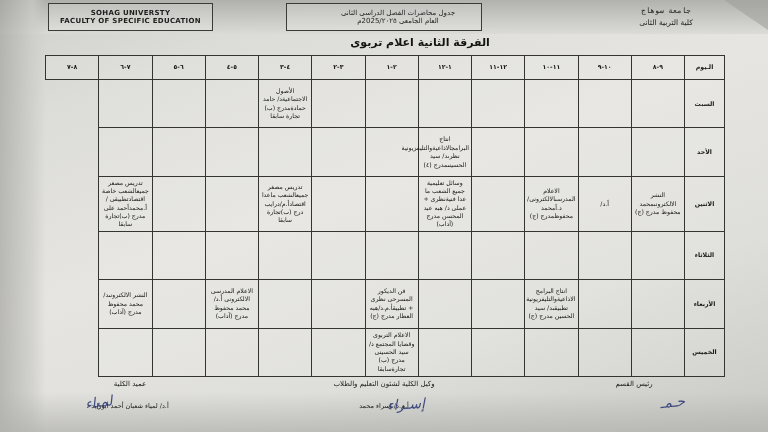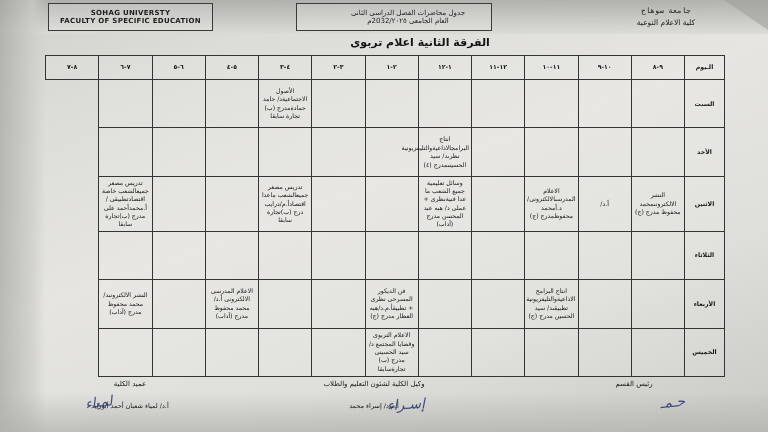--- a/index.html
+++ b/index.html
@@ -66,21 +66,21 @@
     line-height: 1.15;
   }
   .hdr-left {
     left: 0; top: 1px; width: 165px; height: 28px;
     font-weight: bold;
     font-size: 7px;
     letter-spacing: .3px;
     color: #1d1d1c;
   }
   .hdr-center {
-    left: 248px; top: 1px; width: 196px; height: 28px;
+    left: 238px; top: 1px; width: 196px; height: 28px;
     font-size: 7px;
     color: #1d1d1c;
     direction: rtl;
     padding-left: 28px;
   }
   .hdr-right {
     left: 560px; top: 1px; width: 116px; height: 28px;
     border: none;
     background: none;
     font-size: 7.5px;
@@ -148,21 +148,21 @@
   }
   .sig {
     position: absolute;
     text-align: center;
     font-size: 7px;
     color: #171716;
   }
   .sig .role { font-weight: normal; display: block; }
   .sig .name { display: block; margin-top: 14px; font-size: 6.5px; }
   .sig-right { right: 16px; top: 0; width: 150px; }
-  .sig-mid   { right: 256px; top: 0; width: 190px; }
+  .sig-mid   { right: 246px; top: 0; width: 190px; }
   .sig-left  { left: 10px; top: 0; width: 150px; }
 
   
   .scribble {
     position: absolute;
     color: #1b2a6b;
     font-family: "DejaVu Serif", serif;
     font-style: italic;
     font-size: 14px;
     opacity: .8;
@@ -183,25 +183,25 @@
   <div class="shade-bottom"></div>
   <div class="corner-fold"></div>
 
   <div class="hdr">
     <div class="hdr-box hdr-left">
       <span>SOHAG UNIVERSTY</span>
       <span>FACULTY OF SPECIFIC EDUCATION</span>
     </div>
     <div class="hdr-box hdr-center">
       <span>جدول محاضرات الفصل الدراسى الثانى</span>
-      <span>العام الجامعى 2032/٢٠٢٥م</span>
+      <span>العام الجامعى 2025/٢٠٢٥م</span>
     </div>
     <div class="hdr-box hdr-right">
       <span class="r1">جامعة سوهاج</span>
-      <span>كلية الاعلام النوعية</span>
+      <span>كلية التربية الثانى</span>
     </div>
   </div>
 
   <div class="title">الفرقة الثانية اعلام تربوى</div>
 
   <div class="tbl-wrap">
     <table class="grid">
       <thead>
         <tr>
             <td class="daycol">الـيوم</td>

